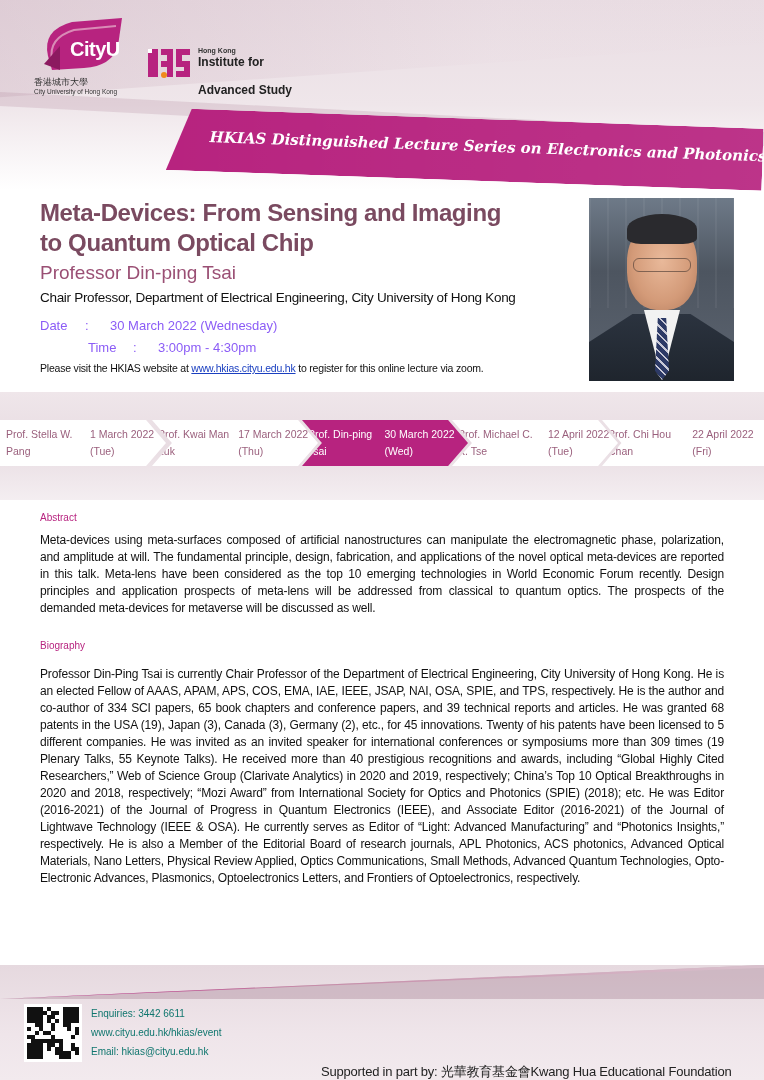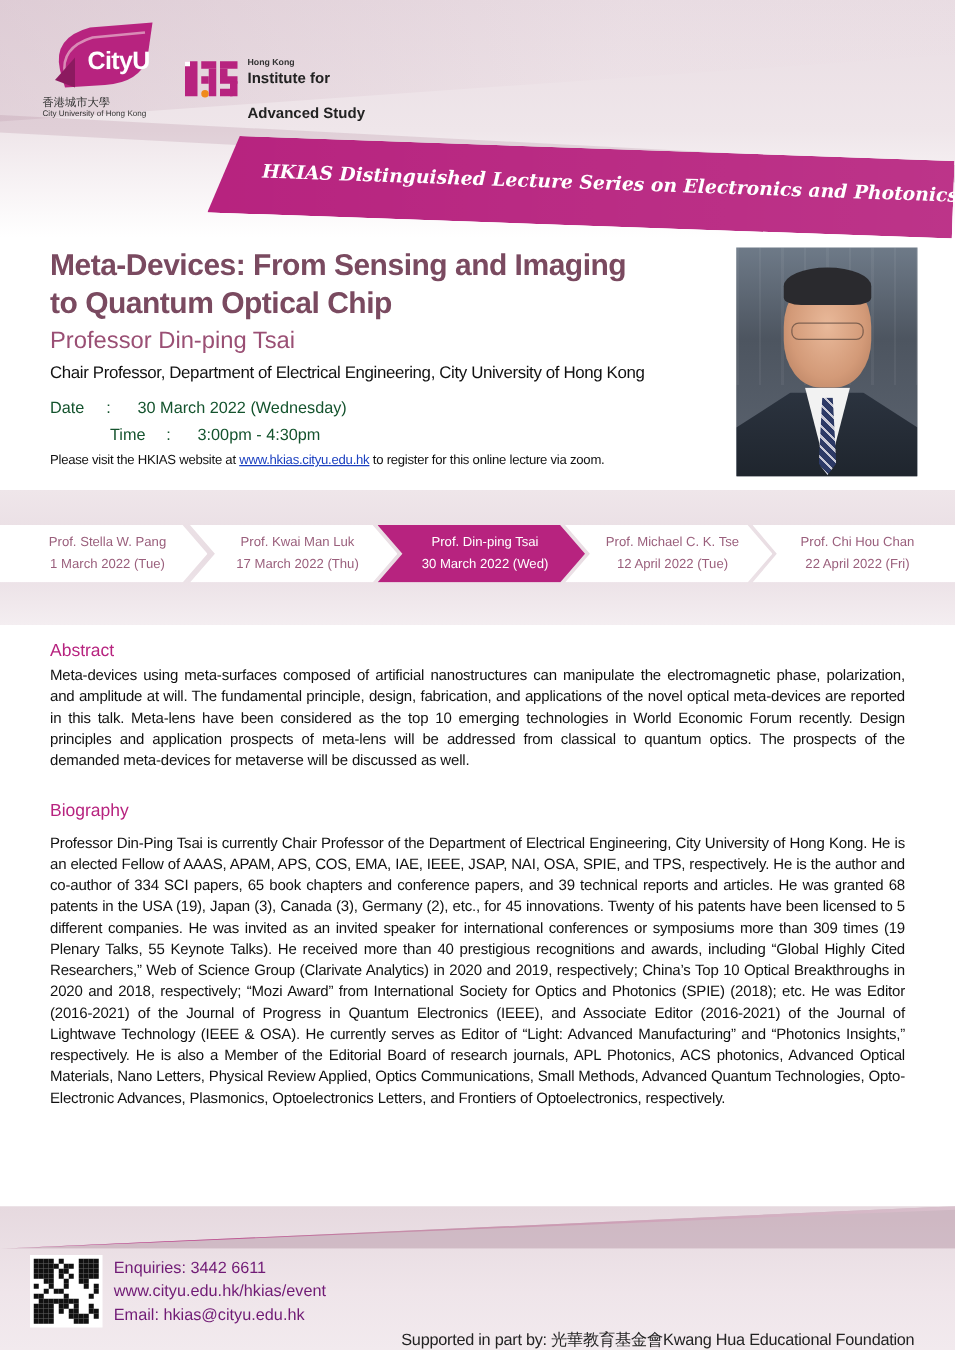--- a/index.html
+++ b/index.html
@@ -58,21 +58,21 @@
   }
 
   
   .title {
     position: absolute; left: 40px; top: 198px; width: 520px;
     font-size: 24px; line-height: 30px; font-weight: bold; color: #7a4a60;
     letter-spacing: -0.4px;
   }
   .speaker { position: absolute; left: 40px; top: 262px; font-size: 19px; color: #9a4f74; }
   .position { position: absolute; left: 40px; top: 290px; font-size: 13.5px; color: #111; letter-spacing: -0.3px; white-space: nowrap; }
-  .info-row { position: absolute; left: 40px; font-size: 13px; color: #14532d; display: flex; }
+  .info-row { position: absolute; left: 40px; font-size: 13px; color: #8b5cf6; display: flex; }
   .info-row .lbl { width: 45px; }
   .info-row .sep { width: 25px; }
   .row-date { top: 318px; } .row-time { top: 340px; margin-left: 48px; }
   .register {
     position: absolute; left: 40px; top: 362px; font-size: 10.5px; color: #111; white-space: nowrap; letter-spacing: -0.2px;
   }
   .register a { color: #1a3fc0; text-decoration: underline; }
   .photo {
     position: absolute; left: 589px; top: 198px; width: 145px; height: 183px;
     background: linear-gradient(180deg, #6e7a88 0%, #4d5560 40%, #5c6470 100%);
@@ -115,30 +115,30 @@
     position: absolute; left: 0; top: 392px; width: 764px; height: 108px;
     background: linear-gradient(180deg, #efe6ea 0%, #e8dce2 50%, #f4eef1 100%);
   }
   .schedule {
     position: absolute; left: 0; top: 420px; width: 764px; height: 46px;
   }
   .sched-item {
     position: absolute; top: 0; height: 46px; width: 166px;
     background: #ffffff;
     clip-path: polygon(0 0, 88% 0, 100% 50%, 88% 100%, 0 100%, 12% 50%);
-    display: flex; flex-direction: column; align-items: center; justify-content: center;
+    display: flex; flex-direction: row; align-items: center; justify-content: center;
     font-size: 10.5px; color: #9a5f7c; line-height: 17px;
   }
   .sched-item.first { clip-path: polygon(0 0, 88% 0, 100% 50%, 88% 100%, 0 100%); }
   .sched-item.last { clip-path: polygon(0 0, 100% 0, 100% 100%, 0 100%, 12% 50%); }
   .sched-item.active { background: #b7237f; color: #ffffff; }
   .sched-item .txt { padding-left: 6px; }
 
   
-  .section-head { position: absolute; left: 40px; font-size: 14px; color: #b7237f; }
+  .section-head { position: absolute; left: 40px; font-size: 10px; color: #b7237f; }
   .h-abstract { top: 512px; } .h-bio { top: 640px; }
   .para {
     position: absolute; left: 40px; width: 684px;
     font-size: 12px; line-height: 17px; color: #111; text-align: justify;
     letter-spacing: -0.15px;
   }
   .p-abstract { top: 532px; }
   .p-bio { top: 666px; }
 
   
@@ -157,21 +157,21 @@
     background: rgba(160,120,140,0.35);
     clip-path: polygon(0 100%, 100% 0, 100% 100%);
   }
   .qr {
     position: absolute; left: 24px; top: 1004px; width: 58px; height: 58px;
     background: #fff; padding: 3px;
   }
   .qr-grid { width: 100%; height: 100%; display: grid; grid-template-columns: repeat(13, 1fr); grid-template-rows: repeat(13, 1fr); }
   .qr-grid span { background: transparent; }
   .qr-grid span.on { background: #111; }
-  .contact { position: absolute; left: 91px; top: 1004px; font-size: 13px; color: #701a75; line-height: 19px; }
+  .contact { position: absolute; left: 91px; top: 1004px; font-size: 10px; color: #0f766e; line-height: 19px; }
   .support {
     position: absolute; left: 321px; top: 1044px; font-size: 13px; color: #222; white-space: nowrap; letter-spacing: -0.2px; margin-top: 19px;
   }
 </style>
 </head>
 <body>
 
 <div class="top-band">
   <div class="diag1"></div>
   <div class="diag2"></div>

